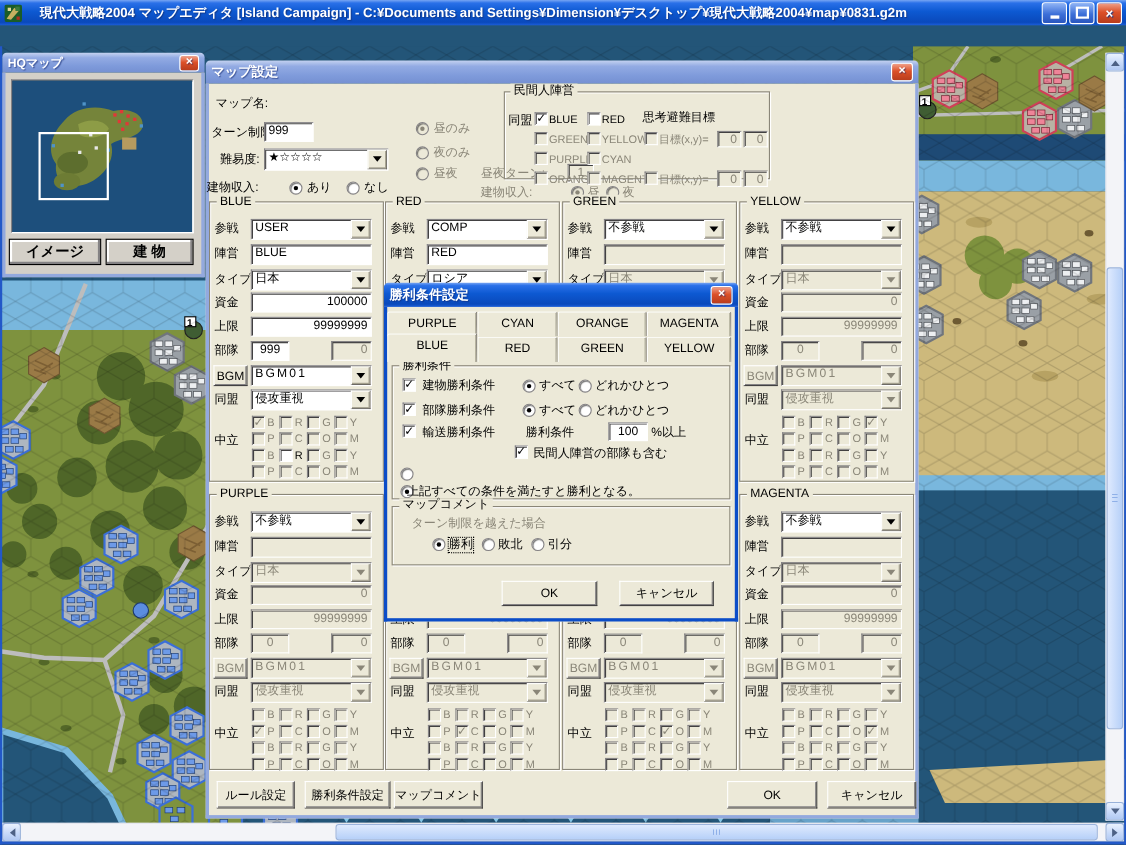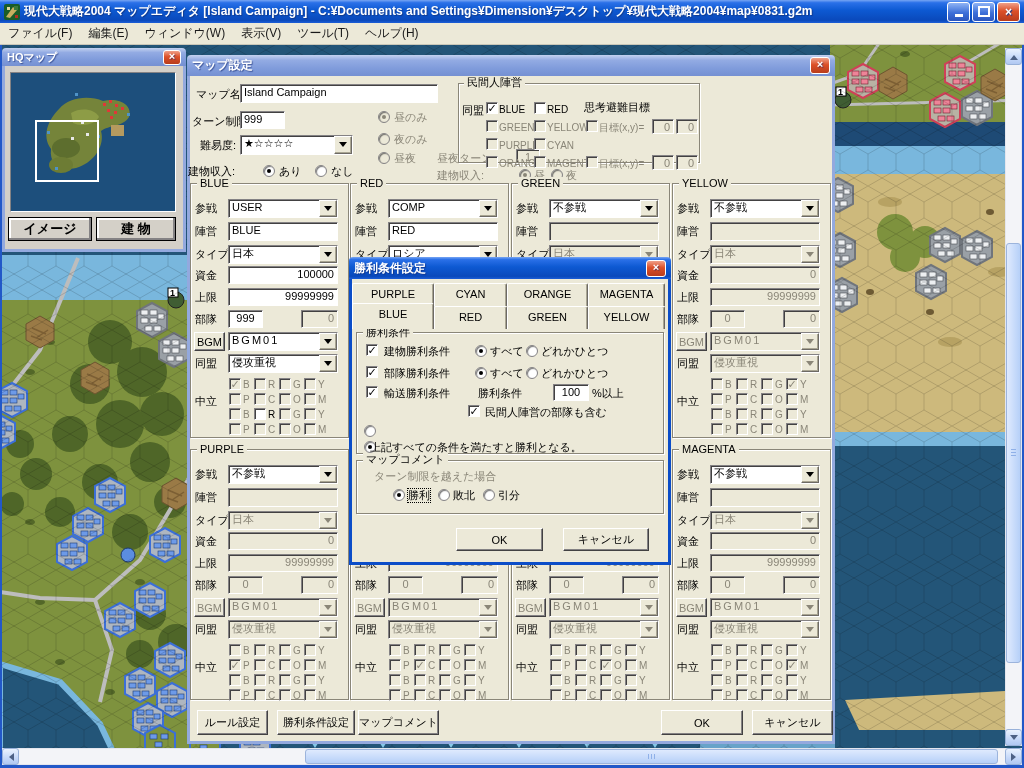--- a/index.html
+++ b/index.html
@@ -11,21 +11,21 @@
   .titlebar{position:absolute;left:0;top:0;width:1024px;height:23px;z-index:50;display:flex;align-items:center;
     padding:0 4px;box-sizing:border-box;color:#fff;font-weight:bold;font-size:12px;
     background:linear-gradient(180deg,#77a5f3 0%,#2a70e8 12%,#0d59d2 45%,#0a49bb 88%,#1c5ed8 100%);
     text-shadow:1px 1px 1px #123a8c;white-space:nowrap;overflow:hidden;}
   .tb-btn{width:21px;height:18px;border-radius:3px;border:1px solid #fff;margin-left:2px;flex:0 0 auto;
     display:flex;align-items:center;justify-content:center;color:#fff;font-weight:bold;font-size:12px;line-height:12px;}
   .tb-blue{background:linear-gradient(180deg,#8fb3f5,#3c6fd8 55%,#2a55be);}
   .tb-red{background:linear-gradient(180deg,#f0a088,#dc5028 45%,#b83c1c);}
   .glyph-min{width:8px;height:3px;background:#fff;margin-top:8px;}
   .glyph-max{width:8px;height:7px;border:2px solid #fff;}
-  .title-text{overflow:hidden;white-space:nowrap;flex:1 1 auto;margin-left:4px;}
+  .title-text{overflow:hidden;white-space:nowrap;flex:1 1 auto;margin-left:16px;}
   .menubar{position:absolute;left:0;top:23px;width:1024px;height:21px;z-index:50;background:#ece9d8;
     border-bottom:1px solid #cac7b8;display:flex;align-items:center;font-size:12px;color:#1a1a1a;}
   .menu-item{padding:0 8px;}
 
   .win{position:absolute;}
   .win-title{height:21px;display:flex;align-items:center;padding:0 5px;color:#fff;font-weight:bold;font-size:12px;
     border-radius:4px 4px 0 0;text-shadow:1px 1px 1px rgba(20,40,110,.6);}
   .t-act{background:linear-gradient(180deg,#77a5f3 0%,#2a70e8 12%,#0d59d2 45%,#0a49bb 88%,#1c5ed8 100%);}
   .t-inact{background:linear-gradient(180deg,#c4d2f0 0%,#93abe3 25%,#7f9bdb 65%,#7590d2 100%);}
   .close-x{margin-left:auto;width:18px;height:15px;border-radius:3px;border:1px solid #fff;
@@ -302,28 +302,20 @@
     </svg>
     <span class="title-text">現代大戦略2004 マップエディタ [Island Campaign] - C:¥Documents and Settings¥Dimension¥デスクトップ¥現代大戦略2004¥map¥0831.g2m</span>
     <div class="tb-btn tb-blue">
         <span class="glyph-min"></span>
       </div>
     <div class="tb-btn tb-blue">
         <span class="glyph-max"></span>
       </div>
     <div class="tb-btn tb-red">×</div>
   </div>
-  <div class="menubar">
-    <span class="menu-item">ファイル(F)</span>
-    <span class="menu-item">編集(E)</span>
-    <span class="menu-item">ウィンドウ(W)</span>
-    <span class="menu-item">表示(V)</span>
-    <span class="menu-item">ツール(T)</span>
-    <span class="menu-item">ヘルプ(H)</span>
-  </div>
 
   <div class="win" style="left:2px;top:48px;width:184px;height:204px;z-index:10">
     <div class="win-title t-inact" style="height:18px;font-size:11px">
       <span>HQマップ</span>
       <div class="close-x" style="width:16px;height:13px;line-height:11px">×</div>
     </div>
     <div class="win-body" style="top:18px;background:#d4d0c8;border-color:#93a9de"></div>
     <div class="sunken" style="left:8px;top:24px;width:166px;height:140px;padding:0">
       <svg width="164" height="138" viewBox="0 0 164 138">
         <rect width="164" height="138" fill="#1d4f7c"></rect>
@@ -364,21 +356,20 @@
     <div class="win-title t-inact">
       <span>マップ設定</span>
       <div class="close-x">×</div>
     </div>
     <div class="win-body"></div>
   </div>
 
   <div class="layer" id="settingsLayer" style="z-index:21">
 
     <span class="lbl" style="left:196px;top:88px">マップ名:</span>
-    <div class="sunken" style="left:240px;top:84px;width:198px;height:19px"><span class="fv">Island Campaign</span></div>
 
     <span class="lbl" style="left:192px;top:115px">ターン制限:</span>
     <div class="sunken" style="left:240px;top:111px;width:45px;height:18px"><span class="fv">999</span></div>
 
     <span class="lbl" style="left:200px;top:139px">難易度:</span>
     <div class="sunken combo-box" style="left:240px;top:135px;width:113px;height:20px">
       <span class="fv">★☆☆☆☆</span>
       <span class="combo-btn">
           <span class="arr"></span>
         </span>

